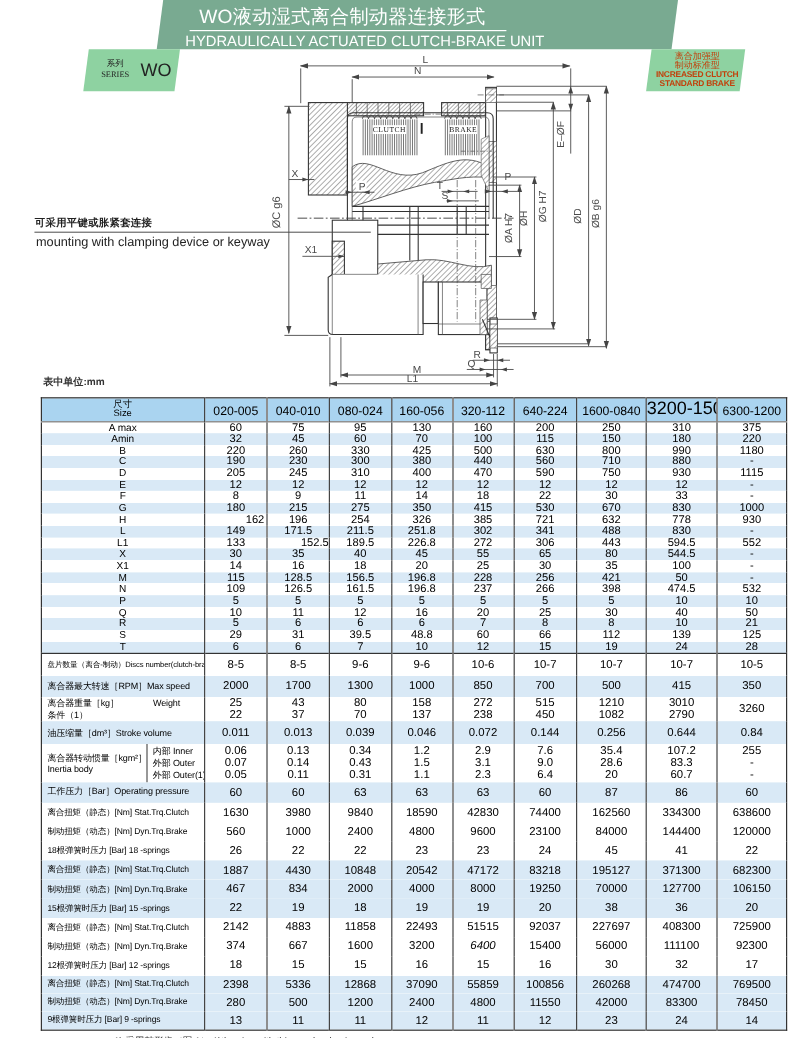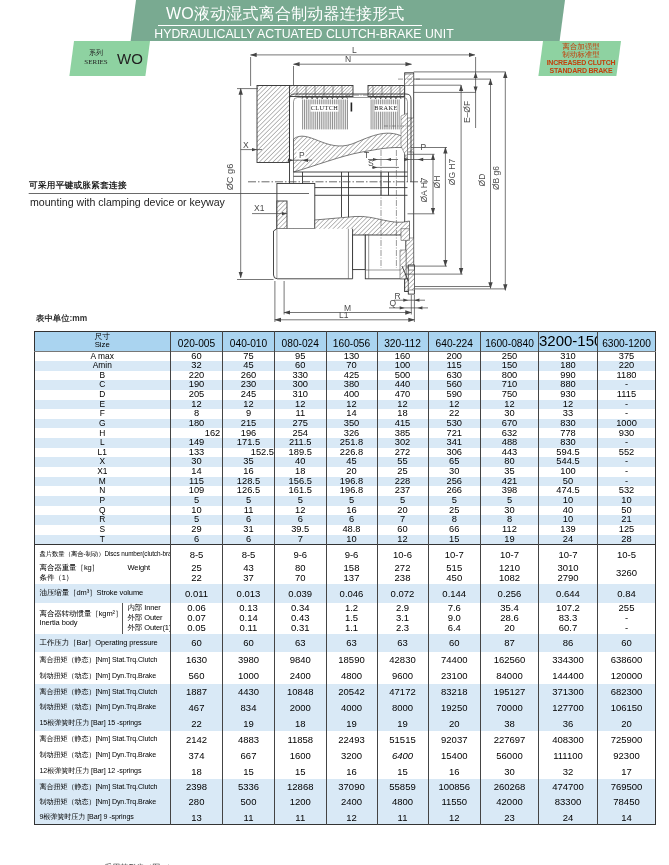--- a/index.html
+++ b/index.html
@@ -554,20 +554,32 @@
           <td style="border-left:1px solid #444;">8-5</td>
           <td style="border-left:1px solid #444;">9-6</td>
           <td style="border-left:1px solid #444;">9-6</td>
           <td style="border-left:1px solid #444;">10-6</td>
           <td style="border-left:1px solid #444;">10-7</td>
           <td style="border-left:1px solid #444;">10-7</td>
           <td style="border-left:1px solid #444;">10-7</td>
           <td style="border-left:1px solid #444;">10-5</td>
         </tr>
 
+<tr style="height:17.5px;background:#d9e9f6;font-size:9.5px;">
+          <td style="text-align:left;padding-left:5px;font-size:7.5px;letter-spacing:-0.1px;">离合器最大转速［RPM］Max speed</td>
+          <td style="border-left:1px solid #444;">2000</td>
+          <td style="border-left:1px solid #444;">1700</td>
+          <td style="border-left:1px solid #444;">1300</td>
+          <td style="border-left:1px solid #444;">1000</td>
+          <td style="border-left:1px solid #444;">850</td>
+          <td style="border-left:1px solid #444;">700</td>
+          <td style="border-left:1px solid #444;">500</td>
+          <td style="border-left:1px solid #444;">415</td>
+          <td style="border-left:1px solid #444;">350</td>
+        </tr>
 
 <tr style="height:20.7px;background:#fff;font-size:9.5px;line-height:10px;">
           <td style="text-align:left;padding-left:5px;font-size:7.5px;letter-spacing:-0.1px;"><span style="position:relative;display:inline-block;width:128px;">离合器重量［kg］<span style="position:absolute;left:88px;top:0;">Weight</span><br>条件（1）</span></td>
           <td style="border-left:1px solid #444;">25<br>22</td>
           <td style="border-left:1px solid #444;">43<br>37</td>
           <td style="border-left:1px solid #444;">80<br>70</td>
           <td style="border-left:1px solid #444;">158<br>137</td>
           <td style="border-left:1px solid #444;">272<br>238</td>
           <td style="border-left:1px solid #444;">515<br>450</td>
           <td style="border-left:1px solid #444;">1210<br>1082</td>
@@ -638,20 +650,32 @@
           <td style="border-left:1px solid #444;">1000</td>
           <td style="border-left:1px solid #444;">2400</td>
           <td style="border-left:1px solid #444;">4800</td>
           <td style="border-left:1px solid #444;">9600</td>
           <td style="border-left:1px solid #444;">23100</td>
           <td style="border-left:1px solid #444;">84000</td>
           <td style="border-left:1px solid #444;">144400</td>
           <td style="border-left:1px solid #444;">120000</td>
         </tr>
 
+<tr style="height:15.97px;background:#fff;font-size:9.5px;">
+          <td style="text-align:left;padding-left:5px;font-size:7.1px;letter-spacing:-0.1px;">18根弹簧时压力 [Bar] 18 -springs</td>
+          <td style="border-left:1px solid #444;">26</td>
+          <td style="border-left:1px solid #444;">22</td>
+          <td style="border-left:1px solid #444;">22</td>
+          <td style="border-left:1px solid #444;">23</td>
+          <td style="border-left:1px solid #444;">23</td>
+          <td style="border-left:1px solid #444;">24</td>
+          <td style="border-left:1px solid #444;">45</td>
+          <td style="border-left:1px solid #444;">41</td>
+          <td style="border-left:1px solid #444;">22</td>
+        </tr>
 
 <tr style="height:15.8px;background:#d9e9f6;font-size:9.5px;">
           <td style="text-align:left;padding-left:5px;font-size:7.1px;letter-spacing:-0.1px;">离合扭矩（静态）[Nm] Stat.Trq.Clutch</td>
           <td style="border-left:1px solid #444;">1887</td>
           <td style="border-left:1px solid #444;">4430</td>
           <td style="border-left:1px solid #444;">10848</td>
           <td style="border-left:1px solid #444;">20542</td>
           <td style="border-left:1px solid #444;">47172</td>
           <td style="border-left:1px solid #444;">83218</td>
           <td style="border-left:1px solid #444;">195127</td>

